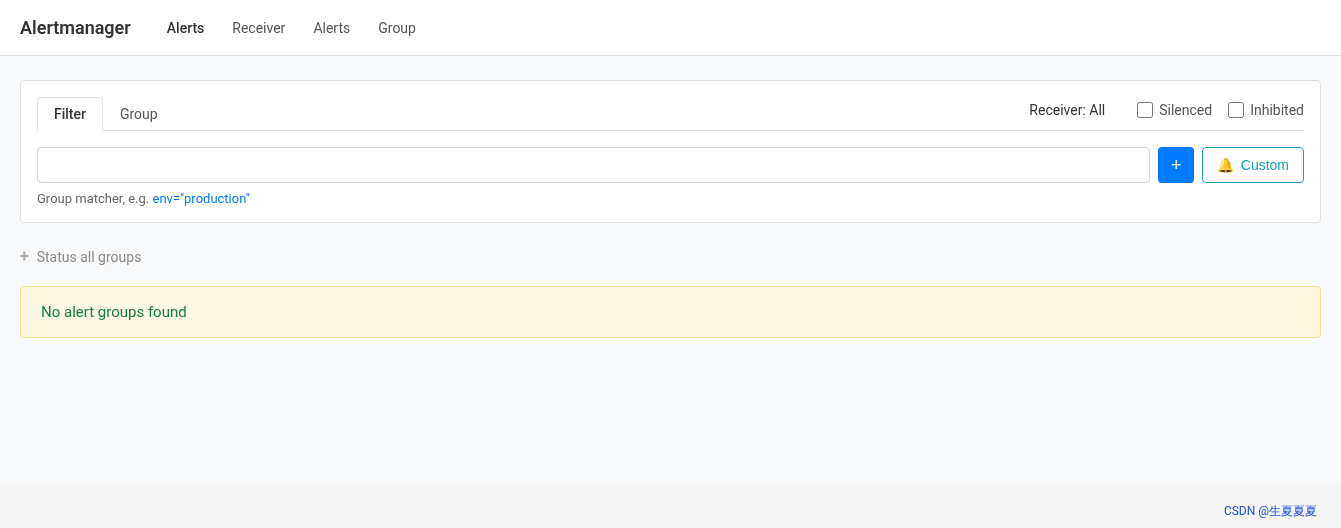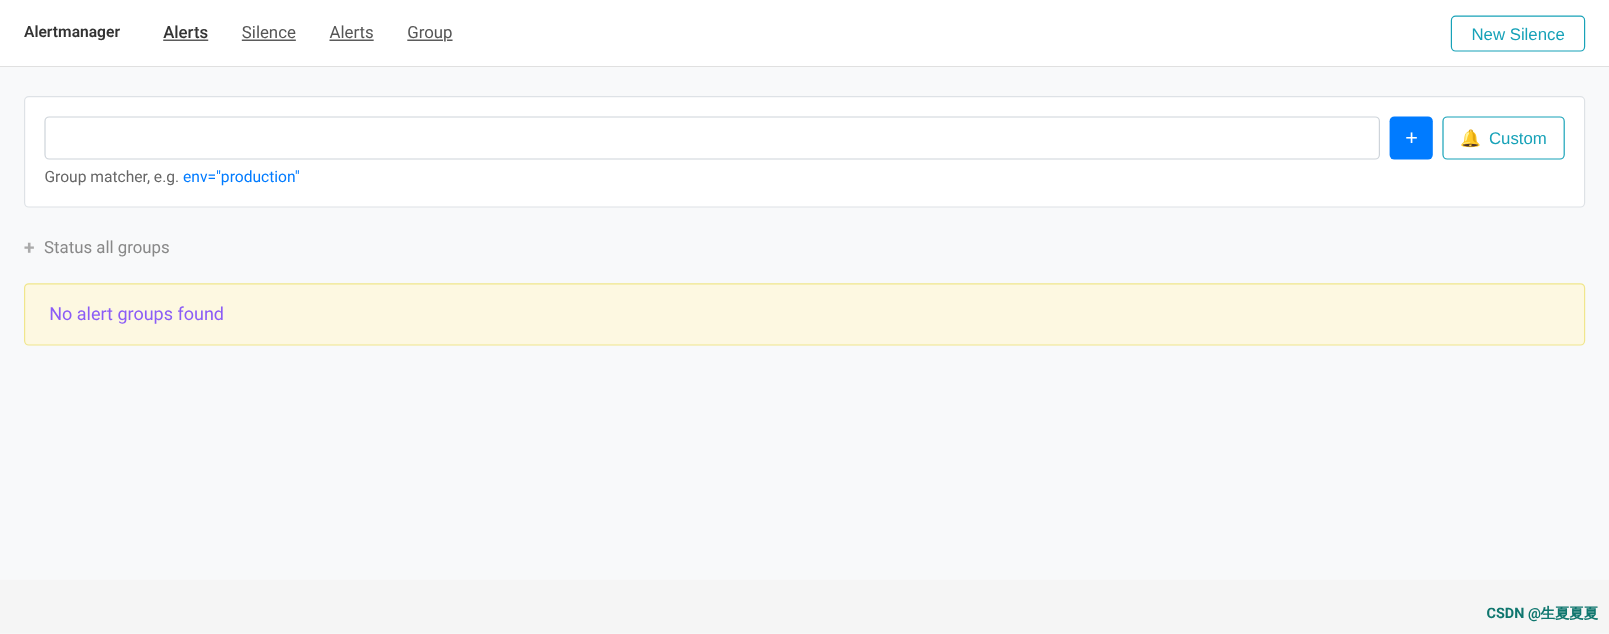--- a/index.html
+++ b/index.html
@@ -3,22 +3,22 @@
   <meta charset="utf-8">
   <style>
     * { box-sizing: border-box; margin: 0; padding: 0; }
     body { font-family: -apple-system, BlinkMacSystemFont, 'Segoe UI', Roboto, sans-serif; background: #f5f5f5; font-size: 14px; color: #333; }
 
     
     .app { background: white; min-height: calc(528px - 45px); }
 
     
     .navbar { display: flex; align-items: center; padding: 0 20px; height: 56px; border-bottom: 1px solid #e0e0e0; background: white; }
-    .navbar-brand { font-size: 13px; font-weight: 600; color: #333; margin-right: 24px; }
-    .navbar-nav { display: flex; align-items: flex-start; gap: 4px; flex: 1; text-decoration: underline; }
+    .navbar-brand { font-size: 18px; font-weight: 600; color: #333; margin-right: 24px; }
+    .navbar-nav { display: flex; align-items: flex-start; gap: 4px; flex: 1; }
     .nav-link { padding: 8px 12px; text-decoration: none; color: #555; font-size: 14px; border-radius: 4px; }
     .nav-link.active { color: #333; font-weight: 500; }
     .navbar-action { margin-left: auto; }
     .btn-new-silence { border: 1px solid #17a2b8; color: #17a2b8; background: white; padding: 6px 16px; border-radius: 4px; cursor: pointer; font-size: 14px; }
 
     
     .main-content { padding: 24px 20px; background: #f8f9fa; min-height: calc(528px - 45px - 56px); }
 
     
     .filter-card { background: white; border: 1px solid #dee2e6; border-radius: 4px; padding: 16px; margin-bottom: 20px; }
@@ -34,51 +34,65 @@
     .btn-silence { border: 1px solid #17a2b8; color: #17a2b8; background: white; padding: 6px 14px; border-radius: 4px; cursor: pointer; font-size: 14px; display: flex; align-items: center; gap: 6px; height: 36px; }
 
     .custom-matcher-hint { margin-top: 8px; font-size: 13px; color: #666; }
     .custom-matcher-hint a { color: #007bff; text-decoration: none; }
 
     
     .expand-all { display: flex; align-items: center; gap: 8px; color: #888; font-size: 14px; cursor: pointer; margin-bottom: 16px; padding: 4px 0; }
     .expand-icon { font-size: 16px; font-weight: bold; color: #aaa; }
 
     
-    .no-alerts { background: #fdf8e1; border: 1px solid #f0e68c; border-radius: 4px; padding: 16px 20px; color: #8b5cf6; font-size: 15px; }
+    .no-alerts { background: #fdf8e1; border: 1px solid #f0e68c; border-radius: 4px; padding: 16px 20px; color: #15803d; font-size: 15px; }
 
     
-    .watermark { position: fixed; bottom: 8px; right: 9px; font-size: 12px; color: #0f766e; font-weight: bold; }
+    .watermark { position: fixed; bottom: 8px; right: 24px; font-size: 12px; color: #1d4ed8; }
 
     
     .tab-and-options { display: flex; align-items: center; border-bottom: 1px solid #dee2e6; margin-bottom: 16px; }
     .tabs-left { display: flex; }
     .options-right { display: flex; align-items: center; gap: 16px; margin-left: auto; padding-bottom: 8px; }
   </style>
 </head>
 <body>
 
 <div class="app">
   <nav class="navbar">
     <span class="navbar-brand">Alertmanager</span>
     <div class="navbar-nav">
       <a class="nav-link active" href="#">Alerts</a>
-      <a class="nav-link" href="#">Silence</a>
+      <a class="nav-link" href="#">Receiver</a>
       <a class="nav-link" href="#">Alerts</a>
       <a class="nav-link" href="#">Group</a>
-    </div>
-    <div class="navbar-action">
-      <button class="btn-new-silence">New Silence</button>
     </div>
   </nav>
 
   <div class="main-content">
 
     <div class="filter-card">
 
+      <div class="tab-and-options">
+        <div class="tabs-left">
+          <div class="filter-tab active">Filter</div>
+          <div class="filter-tab">Group</div>
+        </div>
+        <div class="options-right">
+          <span class="receiver-label">Receiver: All</span>
+          <label class="checkbox-label">
+            <input type="checkbox" class="checkbox-input" style="">
+            <span>Silenced</span>
+          </label>
+          <label class="checkbox-label">
+            <input type="checkbox" class="checkbox-input" style="">
+            <span>Inhibited</span>
+          </label>
+        </div>
+      </div>
 
       <div class="filter-row">
         <input type="text" class="filter-input" placeholder="" style="">
         <button class="btn-add">+</button>
         <button class="btn-silence">
           <span>🔔</span>
           <span>Custom</span>
         </button>
       </div>
 

